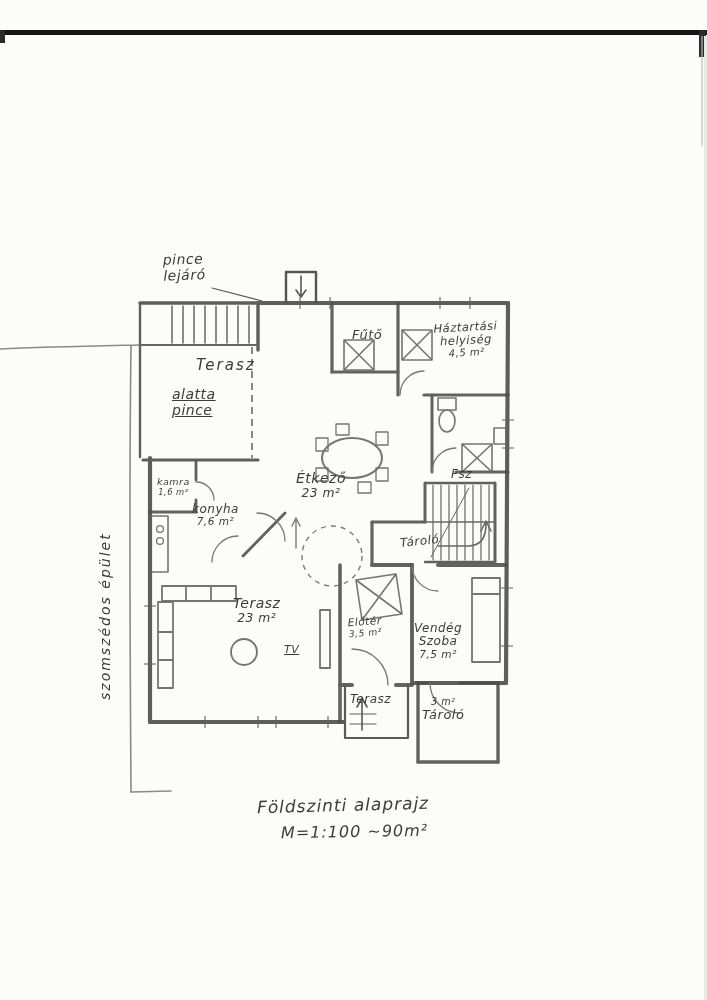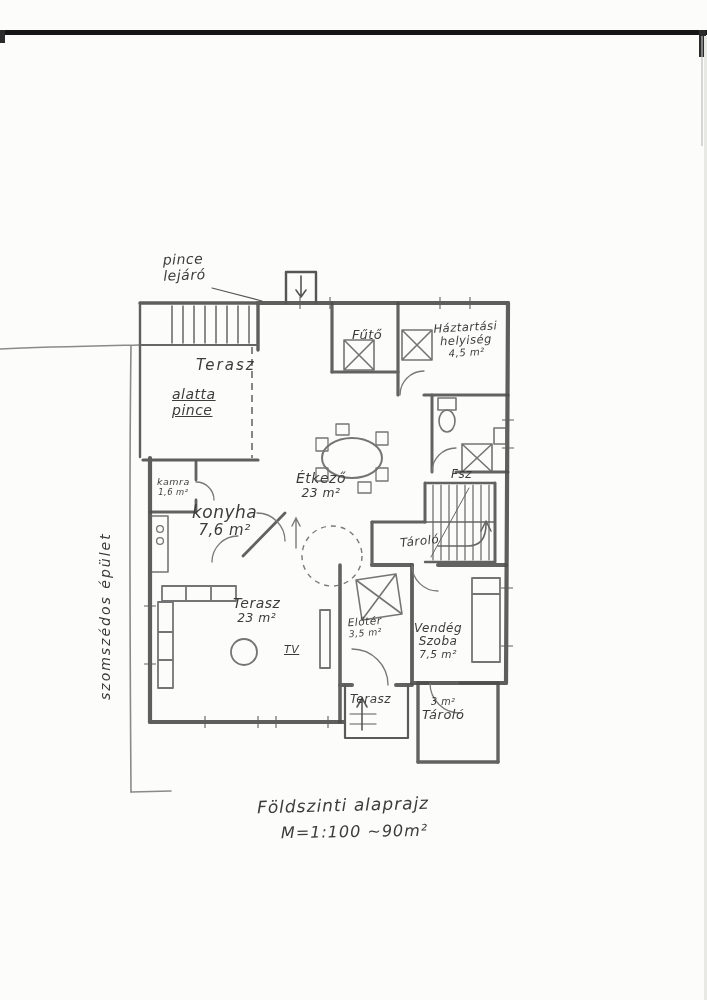--- a/index.html
+++ b/index.html
@@ -176,21 +176,21 @@
   <div class="lbl stack" style="left:275px; top:471px; font-size:14px;margin-left:21px;">
     <span>Étkező</span>
     <span class="area">23 m²</span>
   </div>
 
   <div class="lbl stack" style="left:157px; top:477px; font-size:9.5px;">
     <span>kamra</span>
     <span class="area">1,6 m²</span>
   </div>
 
-  <div class="lbl stack" style="left:192px; top:503px; font-size:17px;">
+  <div class="lbl stack" style="left:192px; top:503px; font-size:12px;">
     <span>konyha</span>
     <span class="area">7,6 m²</span>
   </div>
 
   <div class="lbl" style="left:451px; top:441px; font-size:12px;margin-top:27px;">Fsz</div>
 
   <div class="lbl" style="left:400px; top:535px; font-size:12px; transform:rotate(-6deg);">Tároló</div>
 
   <div class="lbl stack" style="left:233px; top:596px; font-size:14px;">
     <span>Terasz</span>

